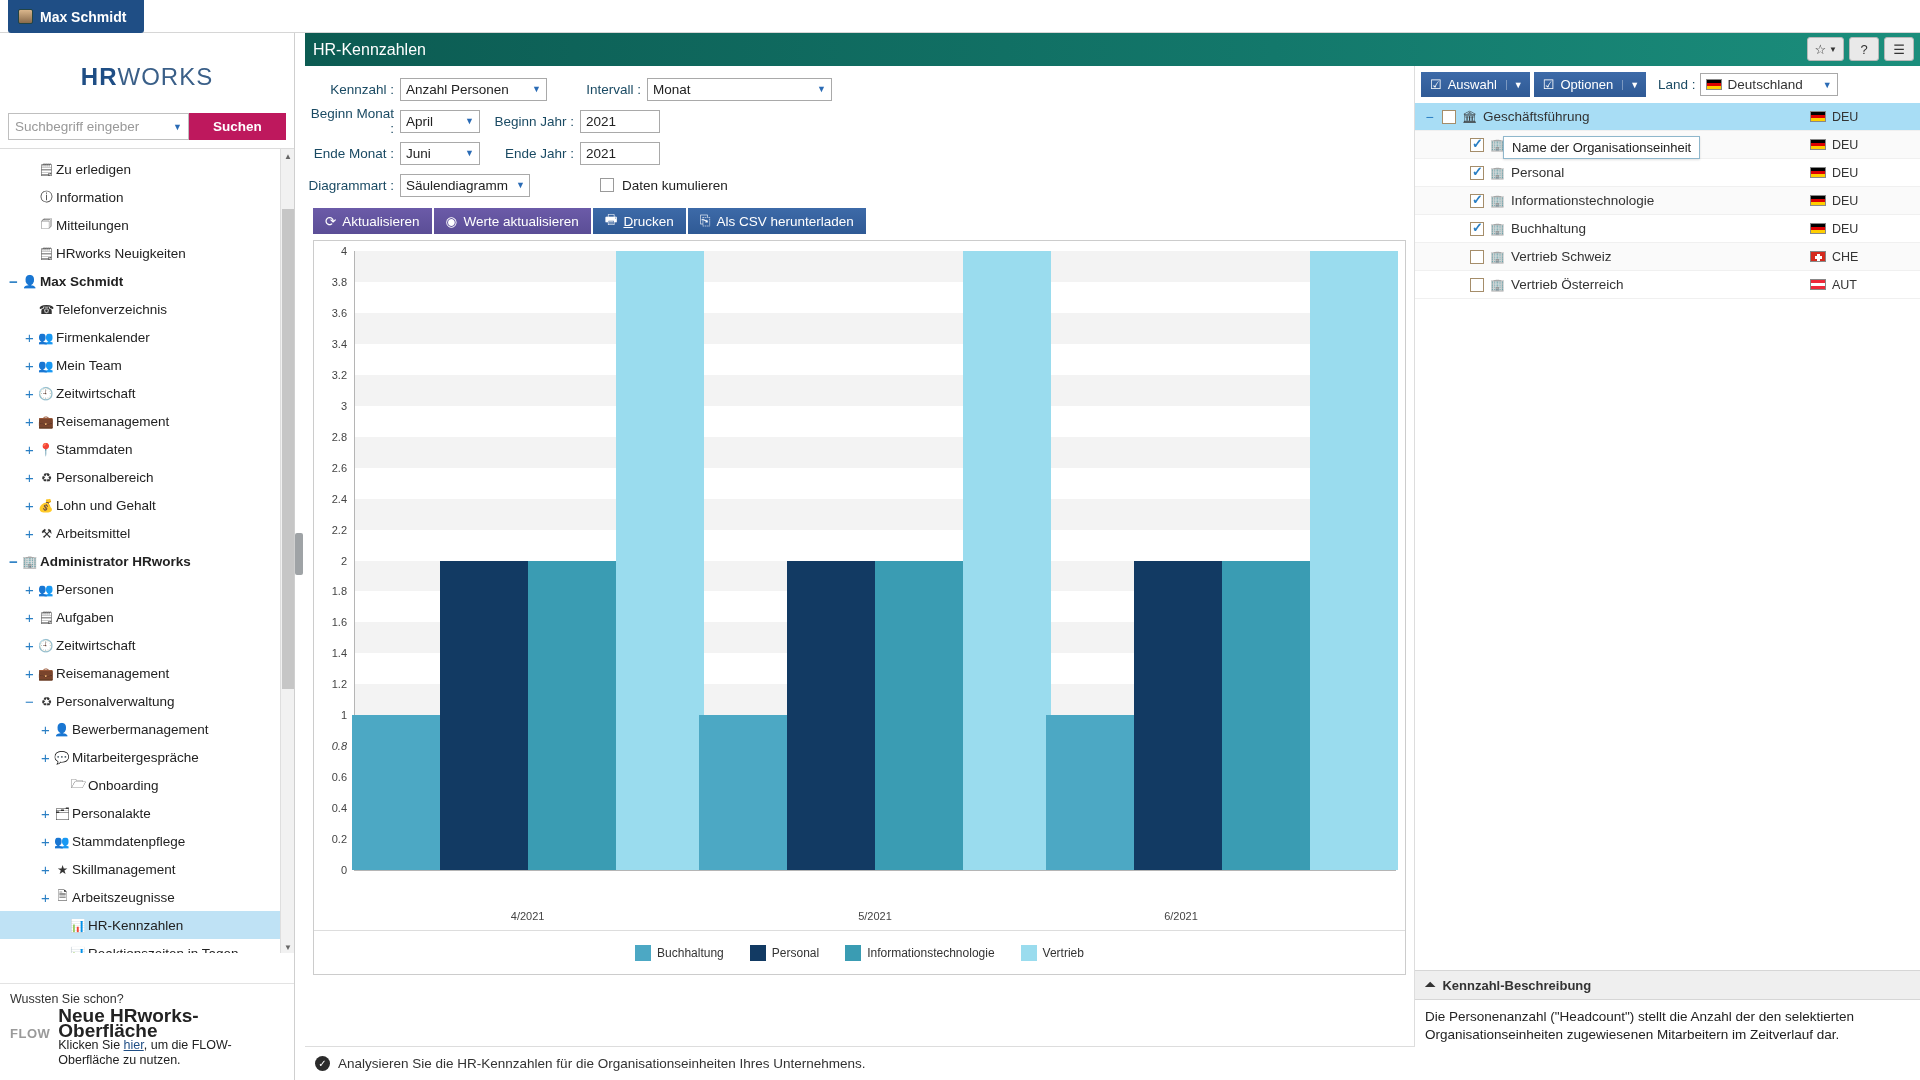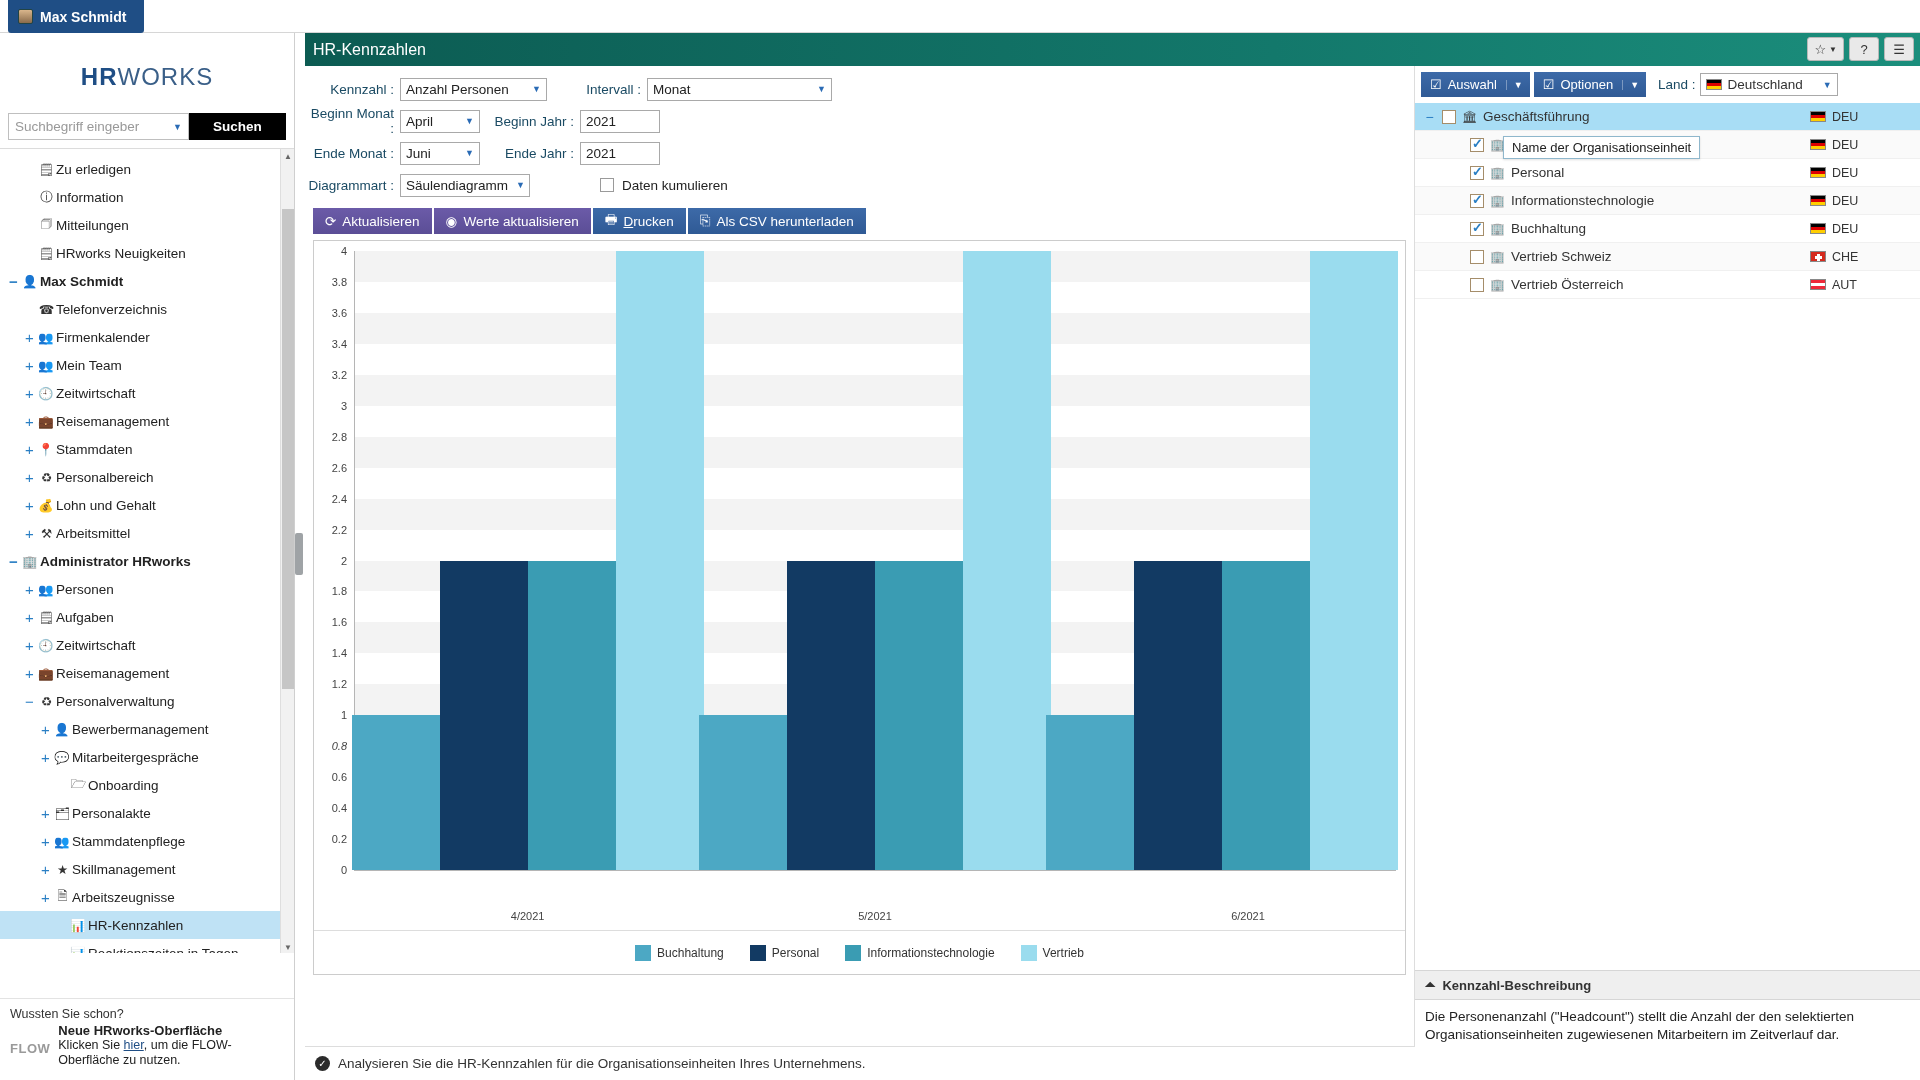--- a/index.html
+++ b/index.html
@@ -24,40 +24,40 @@
   .logo { text-align:center; padding:30px 0 22px 0; font-size:24px; letter-spacing:1px; color:#1f4e85; font-family:"Liberation Sans",sans-serif;}
   .logo b { font-weight:bold; }
   .logo span { font-weight:300; color:#3a5f88;}
   .searchrow { display:flex; padding:0 8px 8px 8px; gap:0; }
   .search-input {
     flex:1; height:27px; border:1px solid #bfbfbf; background:#fff;
     display:flex; align-items:center; padding:0 6px; color:#999; font-size:13.5px; position:relative;
   }
   .search-caret { margin-left:auto; color:#2a6bb5; font-size:9px;}
   .search-btn {
-    width:97px; height:27px; background:#000000; color:#fff; font-weight:bold;
+    width:97px; height:27px; background:#be185d; color:#fff; font-weight:bold;
     display:flex; align-items:center; justify-content:center; font-size:13.5px; border:none;
     font-family:"Liberation Sans",sans-serif; cursor:pointer;
   }
   .navwrap { position:relative; border-top:1px solid #dcdcdc; height:805px; overflow:hidden; }
   .nav { padding-top:6px; }
   .nav-item { display:flex; align-items:center; height:28px; padding-right:6px; font-size:13.5px; color:#222; white-space:nowrap; cursor:pointer;}
   .nav-item .tog { width:15px; text-align:center; color:#2a7fc4; font-size:15px; flex:none; line-height:1;}
   .nav-item .ico { width:19px; text-align:center; flex:none; font-size:12.5px; color:#333; }
   .nav-item.bold { font-weight:bold; }
   .nav-item.selected { background:#bfe2f5; }
   .scrollbar { position:absolute; right:0; top:0; width:14px; height:805px; background:#f1f1f1; border-left:1px solid #dedede;}
   .sb-up, .sb-dn { width:14px; height:14px; background:#f1f1f1; color:#666; font-size:8px; display:flex; align-items:center; justify-content:center;}
   .sb-thumb { position:absolute; left:1px; top:60px; width:12px; height:480px; background:#c6c6c6; }
   .didyouknow { position:absolute; left:0; bottom:0; width:294px; padding:8px 10px 12px 10px; background:#fff; border-top:1px solid #e3e3e3; }
   .dyk-title { font-size:12.5px; color:#333; margin-bottom:2px;}
   .dyk-body { display:flex; gap:8px; align-items:flex-start;}
   .flow-logo { font-size:13px; color:#9a9a9a; font-weight:bold; letter-spacing:.5px; padding-top:18px; flex:none;}
   .dyk-text { font-size:12.5px; line-height:15px; color:#222;}
-  .dyk-text b { display:block; font-size:13px; }
+  .dyk-text b { display:block; font-size:19px; }
   .dyk-text a { color:#1f4e85; text-decoration:underline;}
 
   
   .splitter { position:absolute; left:295px; top:33px; width:10px; height:1047px; background:#fff; }
   .splitter .grip { position:absolute; left:0px; top:500px; width:8px; height:42px; background:#9fa3a6; border-radius:2px;}
 
   
   .main { position:absolute; left:305px; top:33px; width:1615px; height:1047px; background:#fff; }
   .panel-header {
     height:33px; background:linear-gradient(to right,#0c5b52,#13786b 60%, #1b8e7c);
@@ -464,21 +464,21 @@
               <div class="xlabel" style="left: 213.667px; bottom: 52px;">4/2021</div>
               <div title="Buchhaltung 5/2021: 1" style="position: absolute; left: 385px; top: 474.25px; width: 88px; height: 154.75px; background: rgb(76, 168, 196);"></div>
               <div title="Personal 5/2021: 2" style="position: absolute; left: 473px; top: 319.5px; width: 88px; height: 309.5px; background: rgb(18, 58, 99);"></div>
               <div title="Informationstechnologie 5/2021: 2" style="position: absolute; left: 561px; top: 319.5px; width: 88px; height: 309.5px; background: rgb(58, 156, 179);"></div>
               <div title="Vertrieb 5/2021: 4" style="position: absolute; left: 649px; top: 10px; width: 88px; height: 619px; background: rgb(154, 220, 238);"></div>
               <div class="xlabel" style="left: 561px; bottom: 52px;">5/2021</div>
               <div title="Buchhaltung 6/2021: 1" style="position: absolute; left: 732.333px; top: 474.25px; width: 88px; height: 154.75px; background: rgb(76, 168, 196);"></div>
               <div title="Personal 6/2021: 2" style="position: absolute; left: 820.333px; top: 319.5px; width: 88px; height: 309.5px; background: rgb(18, 58, 99);"></div>
               <div title="Informationstechnologie 6/2021: 2" style="position: absolute; left: 908.333px; top: 319.5px; width: 88px; height: 309.5px; background: rgb(58, 156, 179);"></div>
               <div title="Vertrieb 6/2021: 4" style="position: absolute; left: 996.333px; top: 10px; width: 88px; height: 619px; background: rgb(154, 220, 238);"></div>
-              <div class="xlabel" style="left: 934px; bottom: 52px;">6/2021</div>
+              <div class="xlabel" style="left: 867px; bottom: 52px;">6/2021</div>
               <div class="legend">
                 <div class="lg">
                   <span class="sw" style="background: rgb(76, 168, 196);"></span>
                   <span>Buchhaltung</span>
                 </div>
                 <div class="lg">
                   <span class="sw" style="background: rgb(18, 58, 99);"></span>
                   <span>Personal</span>
                 </div>
                 <div class="lg">

